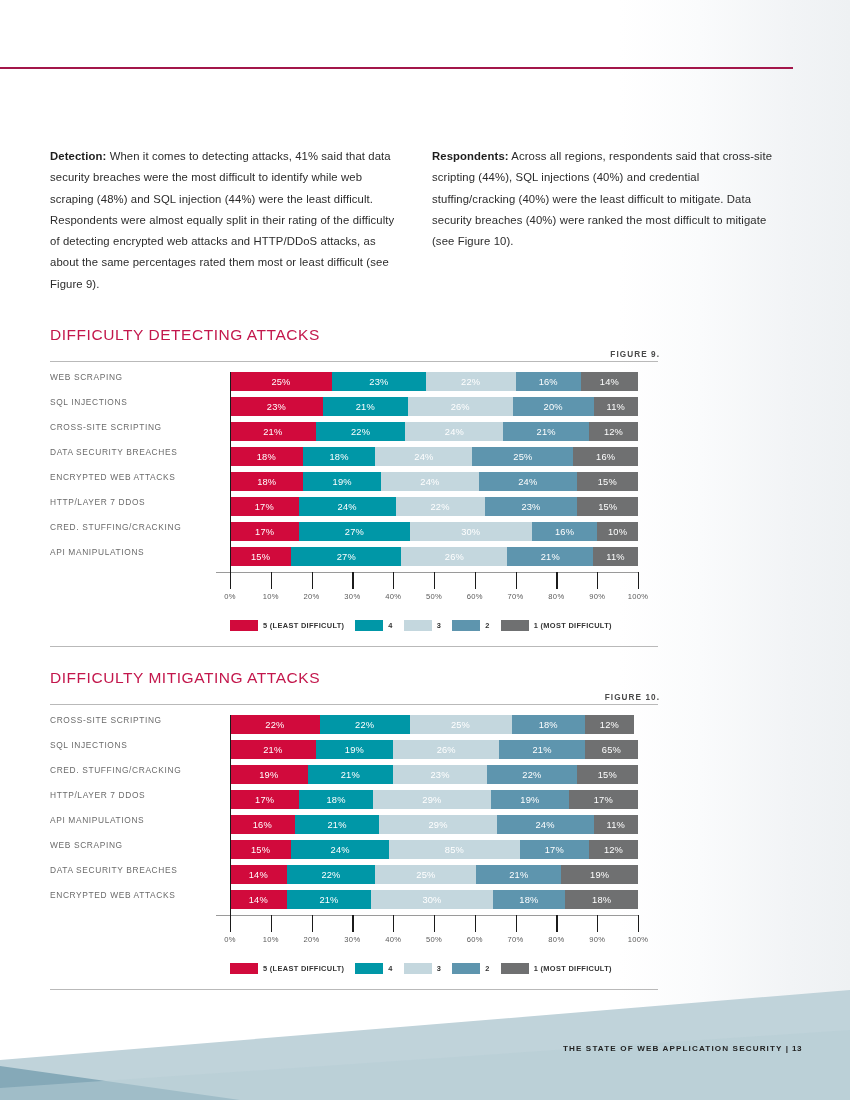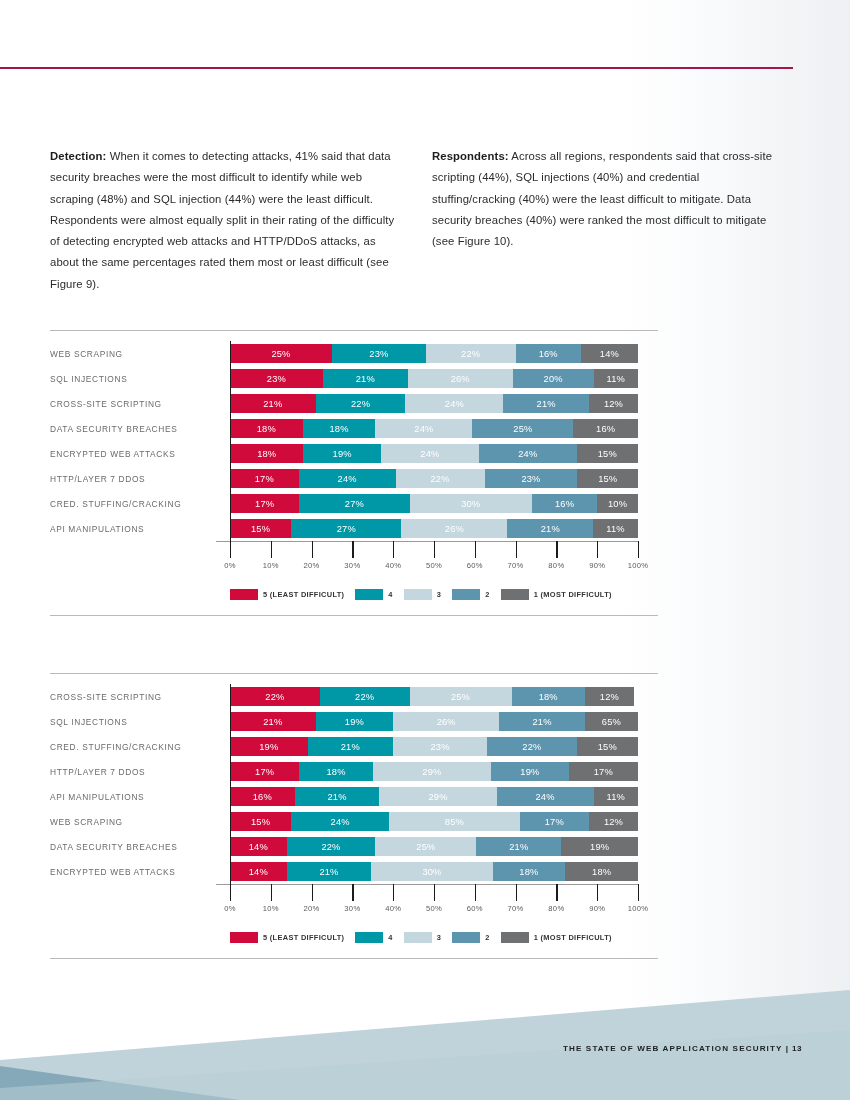--- a/index.html
+++ b/index.html
@@ -101,21 +101,20 @@
 
   
   .chart {
     position: relative;
     margin-top: 10px;
   }
   .rows { position: relative; }
 
   .row {
     display: flex;
-    align-items: center;
     height: 25px;
   }
   .row-label {
     width: 180px;
     flex: 0 0 180px;
     font-size: 8.4px;
     letter-spacing: 0.075em;
     color: #6a6a6a;
     white-space: nowrap;
     padding-right: 6px;
@@ -247,20 +246,24 @@
   <div id="intro">
     <div class="intro-col">
       <span class="lead">Detection:</span><span> When it comes to detecting attacks, 41% said that data security breaches were the most difficult to identify while web scraping (48%) and SQL injection (44%) were the least difficult. Respondents were almost equally split in their rating of the difficulty of detecting encrypted web attacks and HTTP/DDoS attacks, as about the same percentages rated them most or least difficult (see Figure 9).</span>
     </div>
     <div class="intro-col">
       <span class="lead">Respondents:</span><span> Across all regions, respondents said that cross-site scripting (44%), SQL injections (40%) and credential stuffing/cracking (40%) were the least difficult to mitigate. Data security breaches (40%) were ranked the most difficult to mitigate (see Figure 10).</span>
     </div>
   </div>
 
   <div class="figure-block" id="figure-9">
+    <div class="fig-header">
+      <div class="fig-title">DIFFICULTY DETECTING ATTACKS</div>
+      <div class="fig-number">FIGURE 9.</div>
+    </div>
     <div class="fig-rule"></div>
 
     <div class="chart">
       <div class="rows">
           <div class="row">
             <div class="row-label">WEB SCRAPING</div>
             <div class="bar">
               <div class="seg c5" style="width: 102px;">
                 <span>25%</span>
               </div>
@@ -465,20 +468,24 @@
           <div class="legend-item">
             <span class="swatch c1"></span>
             <span class="legend-text">1 (MOST DIFFICULT)</span>
           </div>
         </div>
     </div>
     <div class="fig-rule-bottom"></div>
   </div>
 
   <div class="figure-block" id="figure-10">
+    <div class="fig-header">
+      <div class="fig-title">DIFFICULTY MITIGATING ATTACKS</div>
+      <div class="fig-number">FIGURE 10.</div>
+    </div>
     <div class="fig-rule"></div>
 
     <div class="chart">
       <div class="rows">
           <div class="row">
             <div class="row-label">CROSS-SITE SCRIPTING</div>
             <div class="bar">
               <div class="seg c5" style="width: 89.76px;">
                 <span>22%</span>
               </div>

